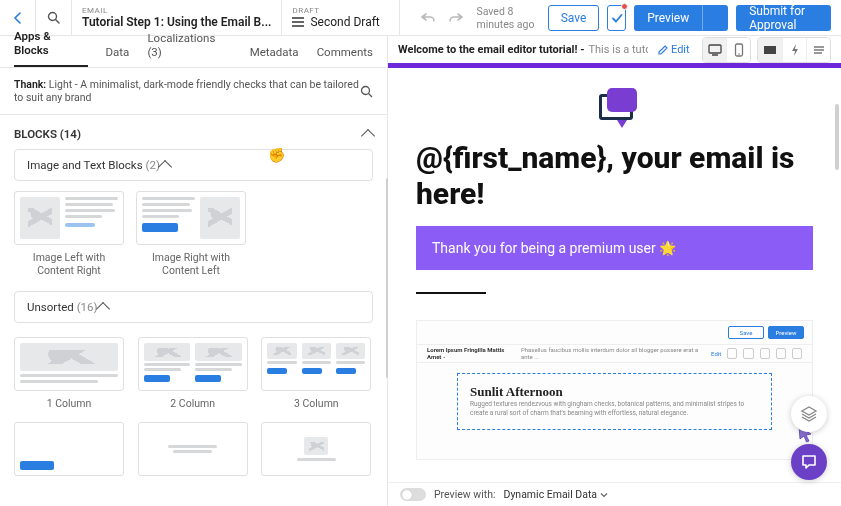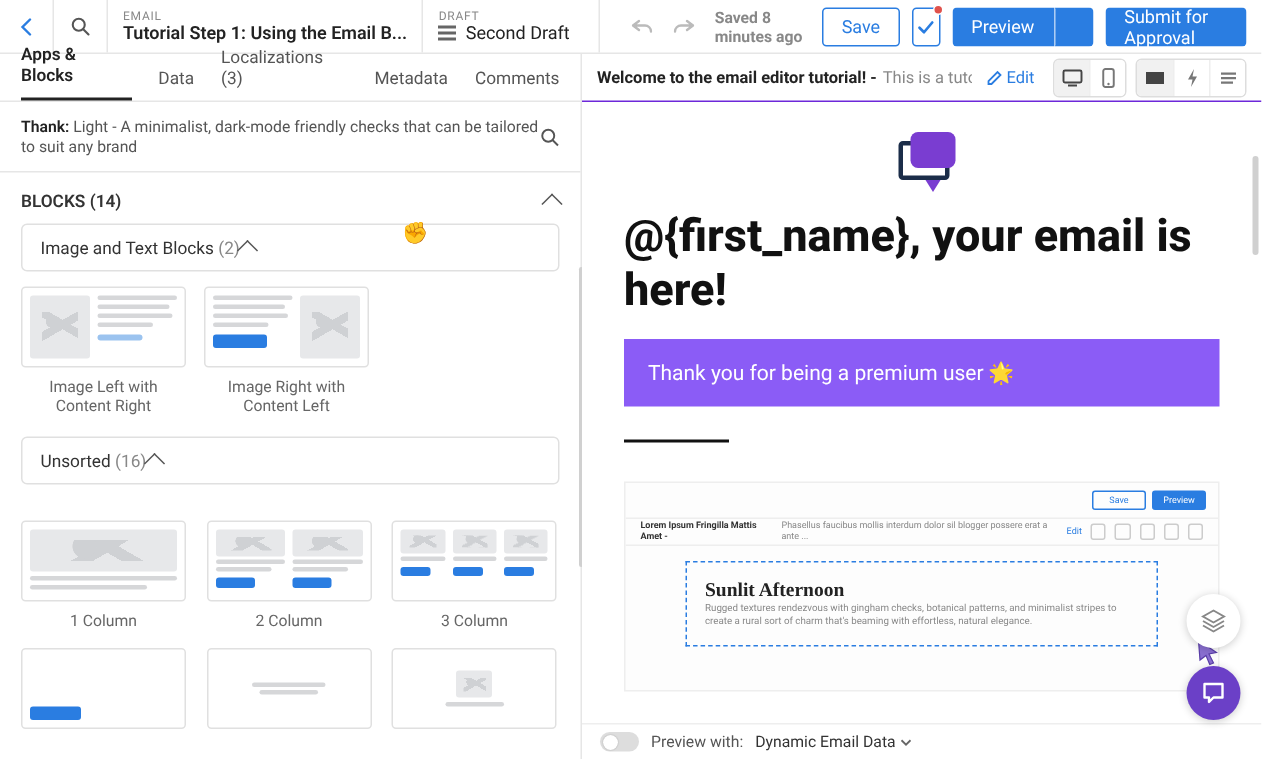--- a/index.html
+++ b/index.html
@@ -15,21 +15,21 @@
   .tb-draft { width: 118px; display: flex; flex-direction: column; justify-content: center; padding: 0 10px; border-right: 1px solid #e6e6e6; }
   .tb-draft small { font-size: 8px; letter-spacing: .5px; color: #888; }
   .tb-draft .sel { display: flex; align-items: center; gap: 6px; font-size: 12px; color: #222; }
   .hamburger { width: 12px; height: 10px; position: relative; }
   .hamburger::before, .hamburger::after, .hamburger span { content:""; position:absolute; left:0; right:0; height:1.5px; background:#666; }
   .hamburger::before { top:0; } .hamburger span { top:4px; } .hamburger::after { top:8px; }
   .tb-right { flex: 1; display: flex; align-items: center; padding: 0 10px; gap: 8px; justify-content: flex-end; }
   .undo-group { display: flex; gap: 4px; margin-right: auto; margin-left: 6px; }
   .icon-btn { width: 24px; height: 24px; border: 1px solid #ddd; border-radius: 4px; background: #fafafa; display:flex; align-items:center; justify-content:center; cursor:pointer; color:#888; }
   .icon-btn.plain { border: none; background: none; color:#bbb; }
-  .saved-text { font-size: 10.5px; color: #888; font-weight: bold; }
+  .saved-text { font-size: 10.5px; color: #888; }
   .btn { height: 26px; padding: 0 12px; border-radius: 3px; font-size: 12px; display:flex; align-items:center; justify-content:center; cursor:pointer; border:1px solid transparent; }
   .btn-outline-blue { border-color:#2a7de1; color:#2a7de1; background:#fff; }
   .btn-blue { background:#2a7de1; color:#fff; }
   .btn-check { width:28px; padding:0; border-color:#2a7de1; color:#2a7de1; background:#fff; position:relative; }
   .red-dot { position:absolute; top:-3px; right:-3px; width:7px; height:7px; border-radius:50%; background:#e0524c; border:1px solid #fff; }
   .split { display:flex; }
   .split .caret { width:22px; border-left:1px solid rgba(255,255,255,.35); display:flex; align-items:center; justify-content:center; }
   
   .main { flex:1; display:flex; min-height:0; }
   .left-pane { width: 388px; display:flex; flex-direction:column; border-right:1px solid #e6e6e6; position:relative; }
@@ -53,26 +53,26 @@
     background:
       radial-gradient(circle at 28% 30%, #cfd1d4 18%, transparent 19%),
       linear-gradient(-30deg, transparent 44%, #cfd1d4 44% 62%, transparent 62%),
       linear-gradient(30deg, transparent 50%, #cfd1d4 50% 68%, transparent 68%);
   }
   .ph-lines { flex:1; display:flex; flex-direction:column; gap:3px; }
   .ph-line { height:3px; background:#d6d7d9; border-radius:2px; }
   .ph-btn { height:9px; width:36px; background:#2a7de1; border-radius:2px; margin-top:2px; }
   .ph-link { height:4px; width:30px; background:#9bc3ef; border-radius:2px; margin-top:2px; }
   .card-label { font-size:10.5px; color:#666; text-align:center; line-height:1.25; }
-  .unsorted-grid { display:grid; grid-template-columns: repeat(3, 1fr); gap: 12px; margin-top:24px; }
+  .unsorted-grid { display:grid; grid-template-columns: repeat(3, 1fr); gap: 12px; margin-top:14px; }
   .cursor-drag { position:absolute; top:32px; left:268px; font-size:14px; color:#444; pointer-events:none; }
   .left-divider { position:absolute; right:-2px; top:142px; width:3px; height:200px; background:#d0d0d0; border-radius:3px; }
   
   .right-pane { flex:1; display:flex; flex-direction:column; min-width:0; position:relative; }
-  .preview-toolbar { height:32px; display:flex; align-items:center; padding: 0 10px; border-bottom:1px solid #6d28d9; gap:6px; }
+  .preview-toolbar { height:32px; display:flex; align-items:center; padding: 0 10px; border-bottom:5px solid #6d28d9; gap:6px; }
   .welcome { font-size:11px; color:#222; white-space:nowrap; overflow:hidden; text-overflow:ellipsis; max-width: 250px; display:flex; gap:4px; }
   .welcome .muted { color:#888; }
   .edit-link { font-size:11px; color:#2a7de1; display:flex; align-items:center; gap:3px; margin-left:4px; }
   .preview-toolbar .spacer { flex:1; }
   .seg { display:flex; border:1px solid #ddd; border-radius:4px; overflow:hidden; }
   .seg .seg-btn { width:26px; height:24px; display:flex; align-items:center; justify-content:center; cursor:pointer; color:#666; background:#fff; }
   .seg .seg-btn + .seg-btn { border-left:1px solid #eee; }
   .seg .seg-btn.active { background:#f1f1f1; color:#222; }
   .preview-canvas { flex:1; overflow:auto; background:#fff; position:relative; }
   .email-body { padding: 20px 28px; }

